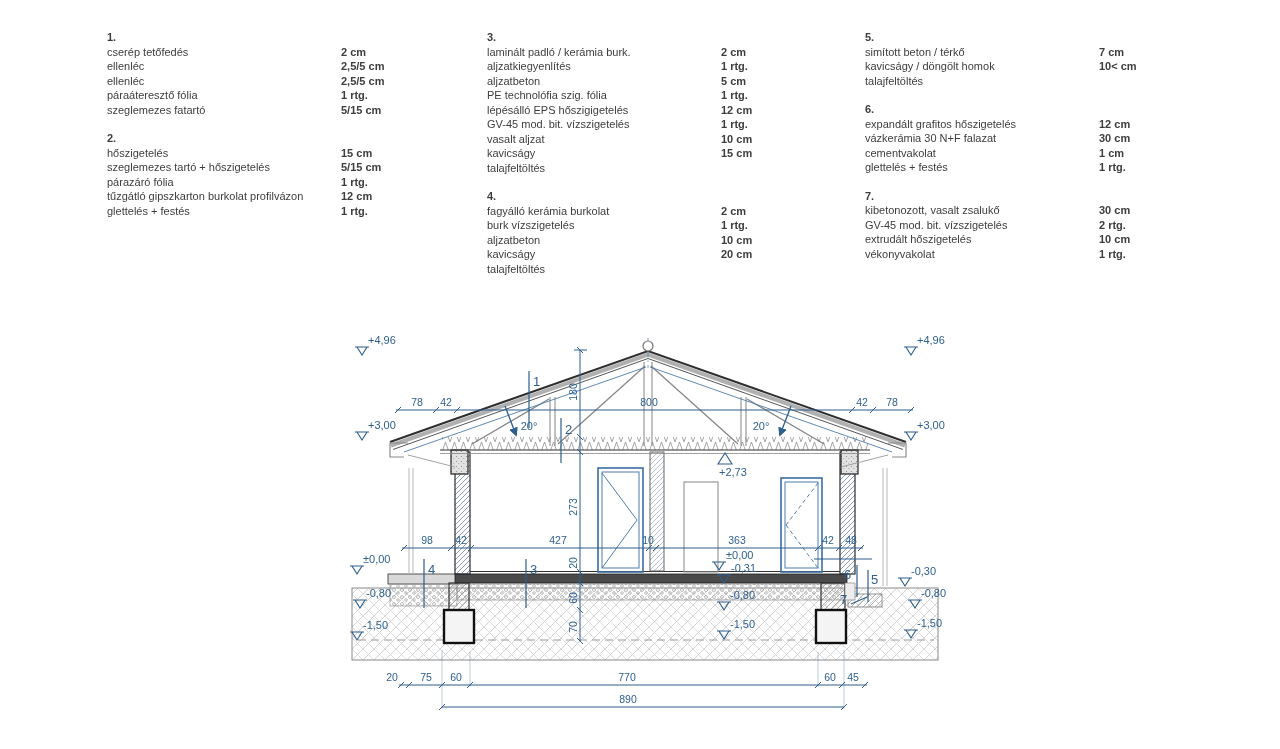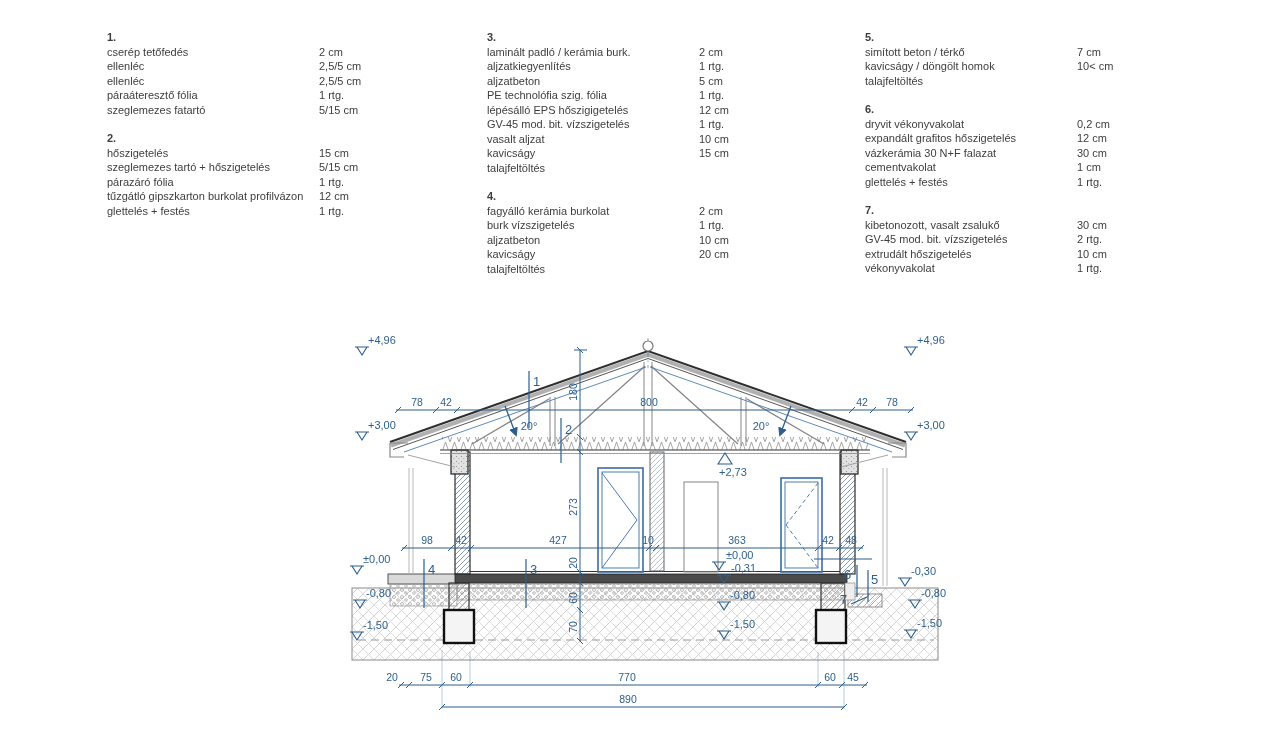--- a/index.html
+++ b/index.html
@@ -6,23 +6,23 @@
   body{
     width:1280px;height:749px;position:relative;background:#ffffff;
     font-family:"Liberation Sans", sans-serif;overflow:hidden;
   }
   .spec-col{position:absolute;top:30px;width:275px;}
   #spec-col-0{left:107px;}
   #spec-col-1{left:487px;}
   #spec-col-2{left:865px;}
   .spec-block{margin-bottom:14px;}
   .spec-num{font-weight:bold;font-size:11px;color:#3d3d3d;line-height:14.5px;}
-  .spec-row{display:flex;font-size:11px;color:#3d3d3d;line-height:14.5px;}
+  .spec-row{display:flex;font-size:11px;color:#3d3d3d;line-height:14.5px;gap:22px;}
   .spec-label{width:212px;flex-shrink:0;white-space:nowrap;}
-  .spec-value{white-space:nowrap;}
+  .spec-value{white-space:nowrap;font-weight:bold;}
   #drawing-svg{position:absolute;left:340px;top:325px;}
   svg text{font-family:"Liberation Sans", sans-serif;fill:#2d5f8e;}
   .t10{font-size:10.5px;}
   .t11{font-size:11px;}
   .t13{font-size:13px;}
   .mid{text-anchor:middle;}
 </style>
 </head>
 <body>
 
@@ -149,24 +149,20 @@
         <span class="spec-label">kavicságy / döngölt homok</span>
         <span class="spec-value">10&lt; cm</span>
       </div>
       <div class="spec-row">
         <span class="spec-label">talajfeltöltés</span>
         <span class="spec-value"></span>
       </div>
     </div>
     <div class="spec-block">
       <div class="spec-num">6.</div>
-      <div class="spec-row">
-        <span class="spec-label">dryvit vékonyvakolat</span>
-        <span class="spec-value">0,2 cm</span>
-      </div>
       <div class="spec-row">
         <span class="spec-label">expandált grafitos hőszigetelés</span>
         <span class="spec-value">12 cm</span>
       </div>
       <div class="spec-row">
         <span class="spec-label">vázkerámia 30 N+F falazat</span>
         <span class="spec-value">30 cm</span>
       </div>
       <div class="spec-row">
         <span class="spec-label">cementvakolat</span>

